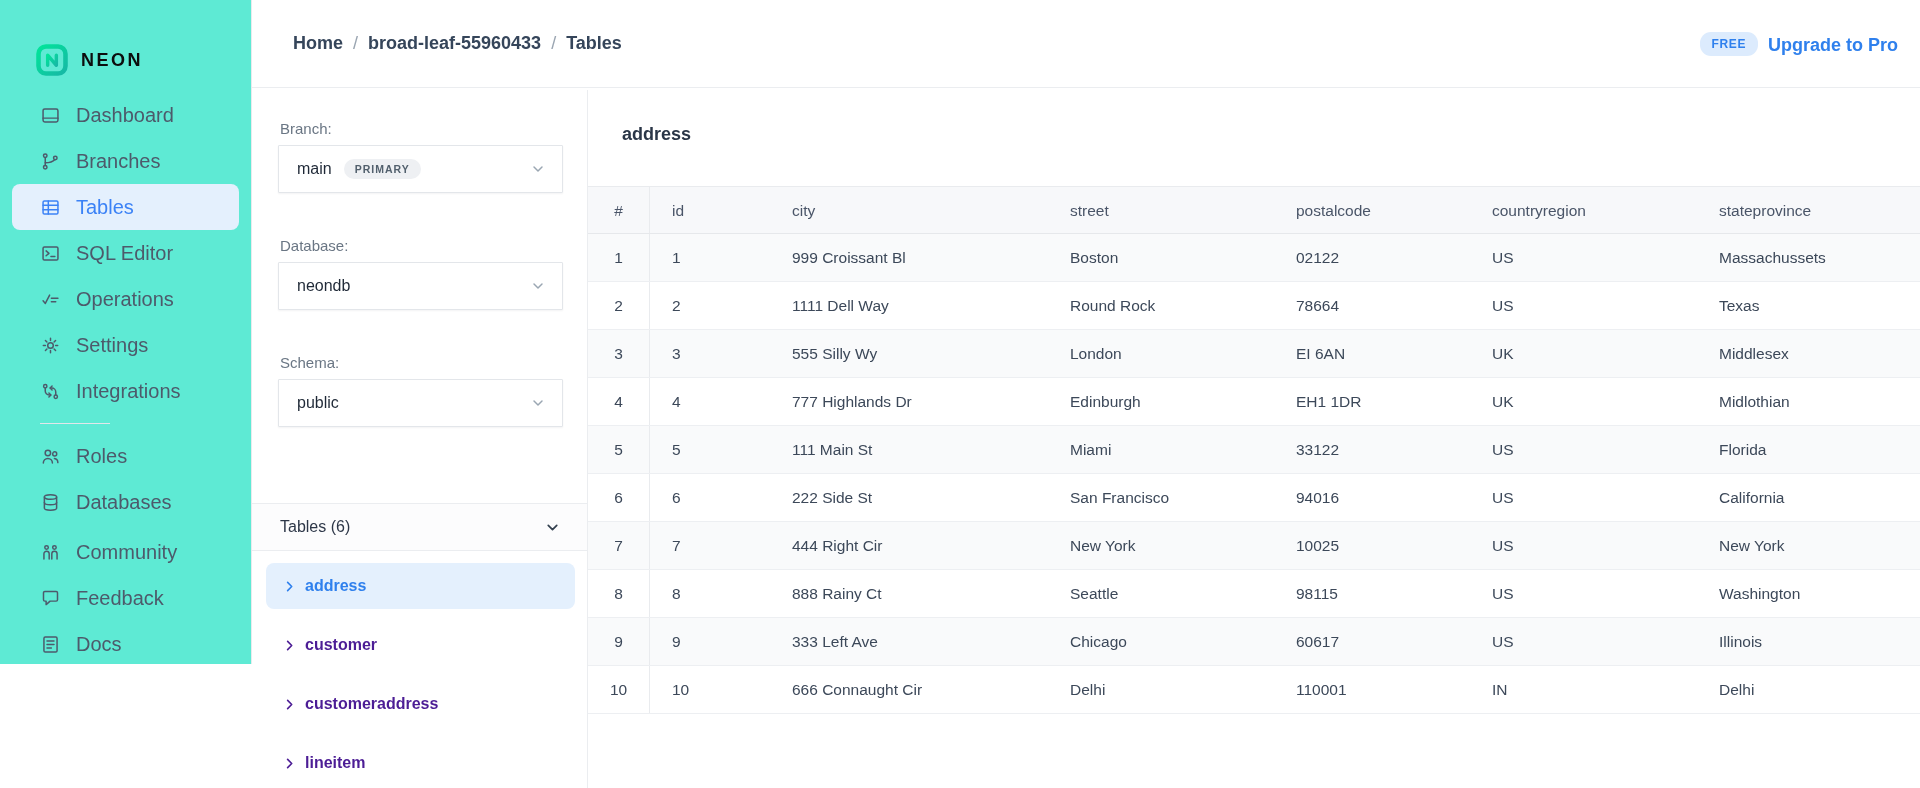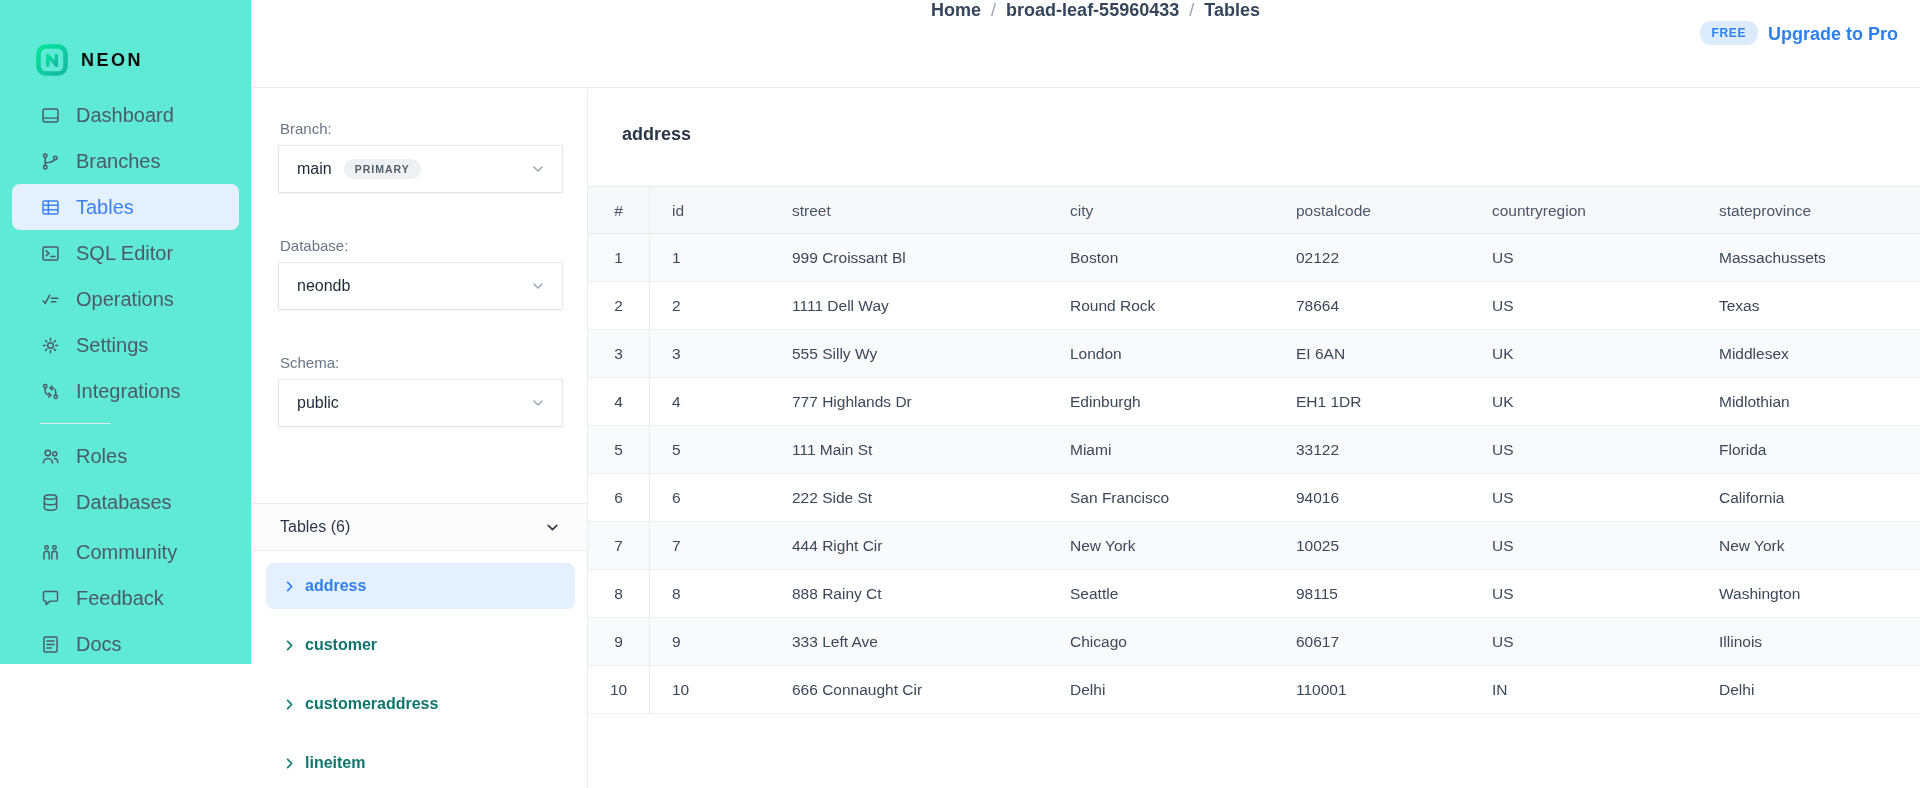--- a/index.html
+++ b/index.html
@@ -19,21 +19,21 @@
   .nav-icon { width:21px; height:21px; display:flex; flex:0 0 auto; }
   .nav-icon svg { width:21px; height:21px; stroke:currentColor; fill:none;
     stroke-width:1.7; stroke-linecap:round; stroke-linejoin:round; }
   .nav-label { font-size:20px; font-weight:400; }
   .nav-divider { height:1px; width:70px; background:#e3e6ea; margin:9px 0 9px 40px; }
   .sidebar-spacer { flex:1; }
   .nav-bottom { padding-bottom:0; margin-bottom:-3px; }
 
   
   .top-header { position:absolute; left:252px; top:0; right:0; height:88px;
-    border-bottom:1px solid #ebedf0; display:flex; align-items:center; padding:0 22px 0 41px; background:#fff;flex-direction:column; }
+    border-bottom:1px solid #ebedf0; display:flex; align-items:center; padding:0 22px 0 41px; background:#fff; }
   .breadcrumb { display:flex; align-items:center; gap:10px; font-size:18px; font-weight:700; color:#35455a; }
   .crumb { cursor:pointer; }
   .crumb-sep { color:#9aa5b1; font-weight:400; }
   .plan-area { margin-left:auto; display:flex; align-items:flex-end; gap:10px; }
   .plan-badge { background:#dcebfd; color:#2f80ed; font-size:12px; font-weight:700; letter-spacing:.6px;
     padding:5px 12px; border-radius:11px; }
   .upgrade-link { color:#2f80ed; font-size:18px; font-weight:700; cursor:pointer; }
 
   
   .panel { position:absolute; left:252px; top:90px; width:336px; bottom:0;
@@ -53,21 +53,21 @@
 
   .tables-section-header { position:absolute; top:413px; left:0; right:0; height:48px;
     border-top:1px solid #ebedf0; border-bottom:1px solid #ebedf0; background:#fcfcfd;
     display:flex; align-items:center; padding:0 26px 0 28px; cursor:pointer;justify-content:flex-end; }
   .tables-section-title { font-size:16px; font-weight:500; color:#2d3748; }
   .sec-chevron { margin-left:auto; width:17px; height:17px; }
   .sec-chevron svg { stroke:#33404f; stroke-width:2.4; }
 
   .tables-list { position:absolute; top:473px; left:0; right:0; display:flex; flex-direction:column; gap:13px; }
   .table-item { height:46px; margin:0 12px 0 14px; border-radius:8px; display:flex; align-items:center;
-    padding-left:16px; gap:8px; color:#0f766e; cursor:pointer; }
+    padding-left:16px; gap:8px; color:#4c1d95; cursor:pointer; }
   .table-item.active { background:#e4f0fd; color:#2f80ed; }
   .ti-chevron { width:15px; height:15px; }
   .ti-chevron svg { stroke:currentColor; stroke-width:2.6; }
   .ti-label { font-size:16px; font-weight:600; }
 
   
   .table-area { position:absolute; left:588px; top:88px; right:0; bottom:0; background:#fff; overflow:hidden; }
   .table-title { padding:36px 0 0 34px; font-size:18px; font-weight:600; color:#2a3647; }
   .data-grid { position:absolute; top:98px; left:0; right:0; }
   .g-row, .g-header { display:grid; grid-template-columns:62px 120px 278px 226px 196px 227px 1fr; }
@@ -307,22 +307,22 @@
   </div>
     </div>
 </section>
 
 <section class="table-area">
   <div class="table-title">address</div>
   <div class="data-grid">
     <div class="g-header" id="grid-header">
         <div class="g-cell g-head-cell g-num">#</div>
         <div class="g-cell g-head-cell">id</div>
+        <div class="g-cell g-head-cell">city</div>
         <div class="g-cell g-head-cell">street</div>
-        <div class="g-cell g-head-cell">city</div>
         <div class="g-cell g-head-cell">postalcode</div>
         <div class="g-cell g-head-cell">countryregion</div>
         <div class="g-cell g-head-cell">stateprovince</div>
       </div>
     <div id="grid-body">
         <div class="g-row">
           <div class="g-cell g-num">1</div>
           <div class="g-cell">1</div>
           <div class="g-cell">999 Croissant Bl</div>
           <div class="g-cell">Boston</div>

